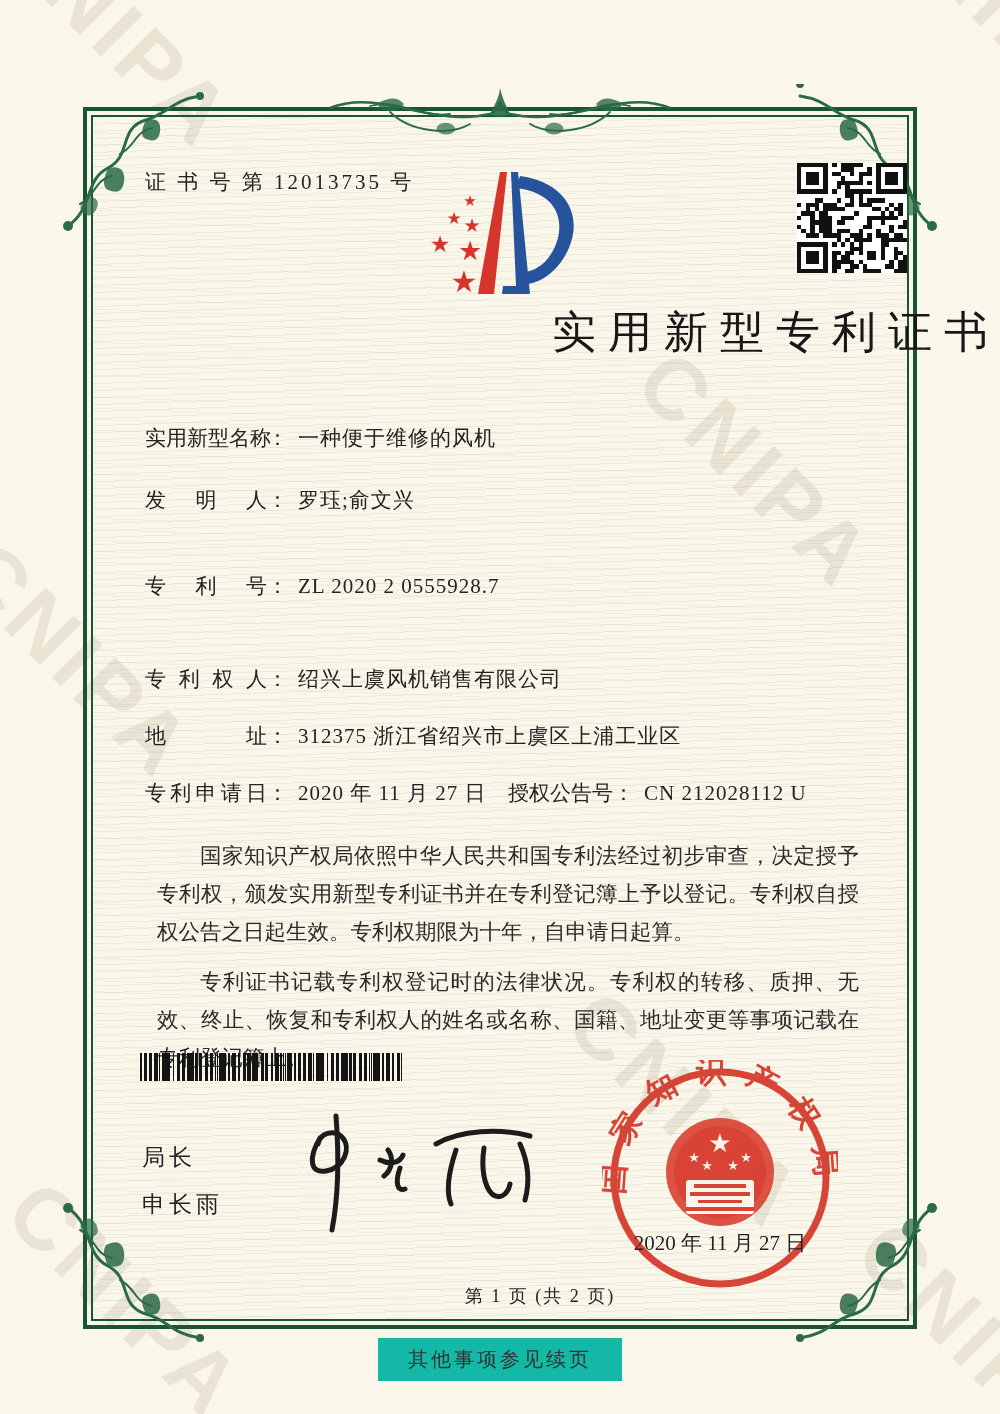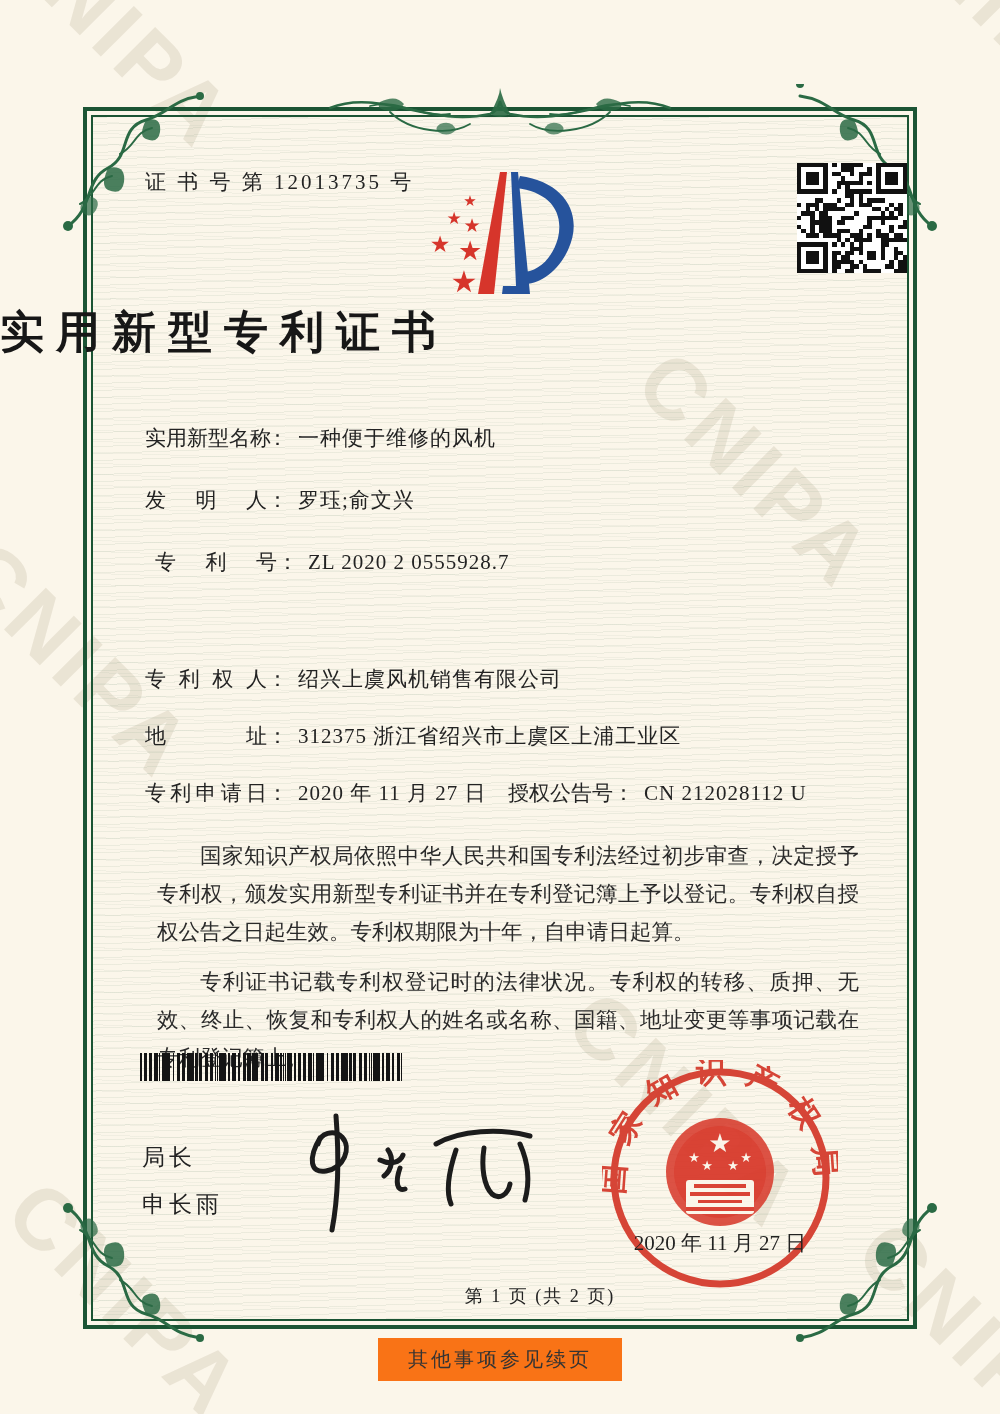--- a/index.html
+++ b/index.html
@@ -33,22 +33,22 @@
   .orn-tr{right:60px;top:84px;transform:scaleX(-1);}
   .orn-bl{left:60px;bottom:64px;transform:scaleY(-1);}
   .orn-br{right:60px;bottom:64px;transform:scale(-1,-1);}
   .orn-topcenter{left:50%;top:84px;transform:translateX(-50%);width:360px;height:70px;}
   
   .content{position:absolute;inset:0;z-index:4;}
   .cert-no{position:absolute;left:145px;top:168px;font-size:21px;letter-spacing:3px;}
   .logo{position:absolute;left:408px;top:158px;width:190px;height:148px;}
   .qr{position:absolute;left:797px;top:163px;width:110px;height:110px;}
   .doc-title{
-    position:absolute;left:0;top:303px;width:100%;text-align:left;
-    font-size:44px;font-weight:bold;letter-spacing:12px;color:#171717;
+    position:absolute;left:0;top:303px;width:100%;text-align:right;
+    font-size:44px;font-weight:normal;letter-spacing:12px;color:#171717;
   }
   .field{position:absolute;left:145px;font-size:21px;white-space:nowrap;}
   .flabel{display:inline-block;width:122px;text-align:justify;text-align-last:justify;vertical-align:top;}
   .fcolon{display:inline-block;margin-right:10px;}
   .fvalue{letter-spacing:1px;}
   .field2{position:absolute;left:508px;font-size:21px;white-space:nowrap;}
   .paras{position:absolute;left:145px;top:826px;width:726px;font-size:21.5px;line-height:38px;color:#2a2a2a;text-align:justify;}
   .paras p{margin:12px;text-indent:2em;font-family:Liberation Mono, monospace;}
   .barcode{
     position:absolute;left:140px;top:1053px;width:262px;height:28px;
@@ -56,21 +56,21 @@
       repeating-linear-gradient(90deg,#141414 0 2px,transparent 2px 5px,#141414 5px 6px,transparent 6px 9px,#141414 9px 12px,transparent 12px 14px),
       repeating-linear-gradient(90deg,#141414 0 1px,transparent 1px 4px,#141414 4px 7px,transparent 7px 11px);
   }
   .officer{position:absolute;left:142px;top:1142px;font-size:23px;letter-spacing:4px;}
   .officer div{margin-bottom:16px;}
   .signature{position:absolute;left:268px;top:1108px;width:300px;height:130px;}
   .seal{position:absolute;left:602px;top:1060px;width:236px;height:236px;opacity:0.94;}
   .pageno{position:absolute;left:0;top:1284px;width:100%;text-align:center;font-size:18px;letter-spacing:2px;padding-left:40px;}
   .footer-note{
     position:absolute;left:50%;top:1338px;transform:translateX(-50%);
-    background:#f97316;padding:8px 30px;font-size:20px;letter-spacing:3px;color:#333;
+    background:#14b8a6;padding:8px 30px;font-size:20px;letter-spacing:3px;color:#333;
     z-index:5;
   }
 </style>
 </head>
 <body>
 
 <div class="wm" style="left:-30px;top:-20px;">CNIPA</div>
 <div class="wm" style="left:850px;top:-50px;">CNIPA</div>
 <div class="wm" style="left:610px;top:420px;">CNIPA</div>
 <div class="wm" style="left:-70px;top:610px;">CNIPA</div>
@@ -403,21 +403,21 @@
     </svg>
 
   <div class="doc-title">实用新型专利证书</div>
 
   <div class="field" style="top:424px;">
     <span class="flabel">实用新型名称</span><span class="fcolon">：</span><span class="fvalue">一种便于维修的风机</span>
   </div>
   <div class="field" style="top:486px;">
     <span class="flabel">发明人</span><span class="fcolon">：</span><span class="fvalue">罗珏;俞文兴</span>
   </div>
-  <div class="field" style="top:548px;margin-left:10px;">
+  <div class="field" style="top:572px;">
     <span class="flabel">专利号</span><span class="fcolon">：</span><span class="fvalue">ZL 2020 2 0555928.7</span>
   </div>
   <div class="field" style="top:665px;">
     <span class="flabel">专利权人</span><span class="fcolon">：</span><span class="fvalue">绍兴上虞风机销售有限公司</span>
   </div>
   <div class="field" style="top:722px;">
     <span class="flabel">地址</span><span class="fcolon">：</span><span class="fvalue">312375 浙江省绍兴市上虞区上浦工业区</span>
   </div>
   <div class="field" style="top:779px;">
     <span class="flabel">专利申请日</span><span class="fcolon">：</span><span class="fvalue">2020 年 11 月 27 日</span>

